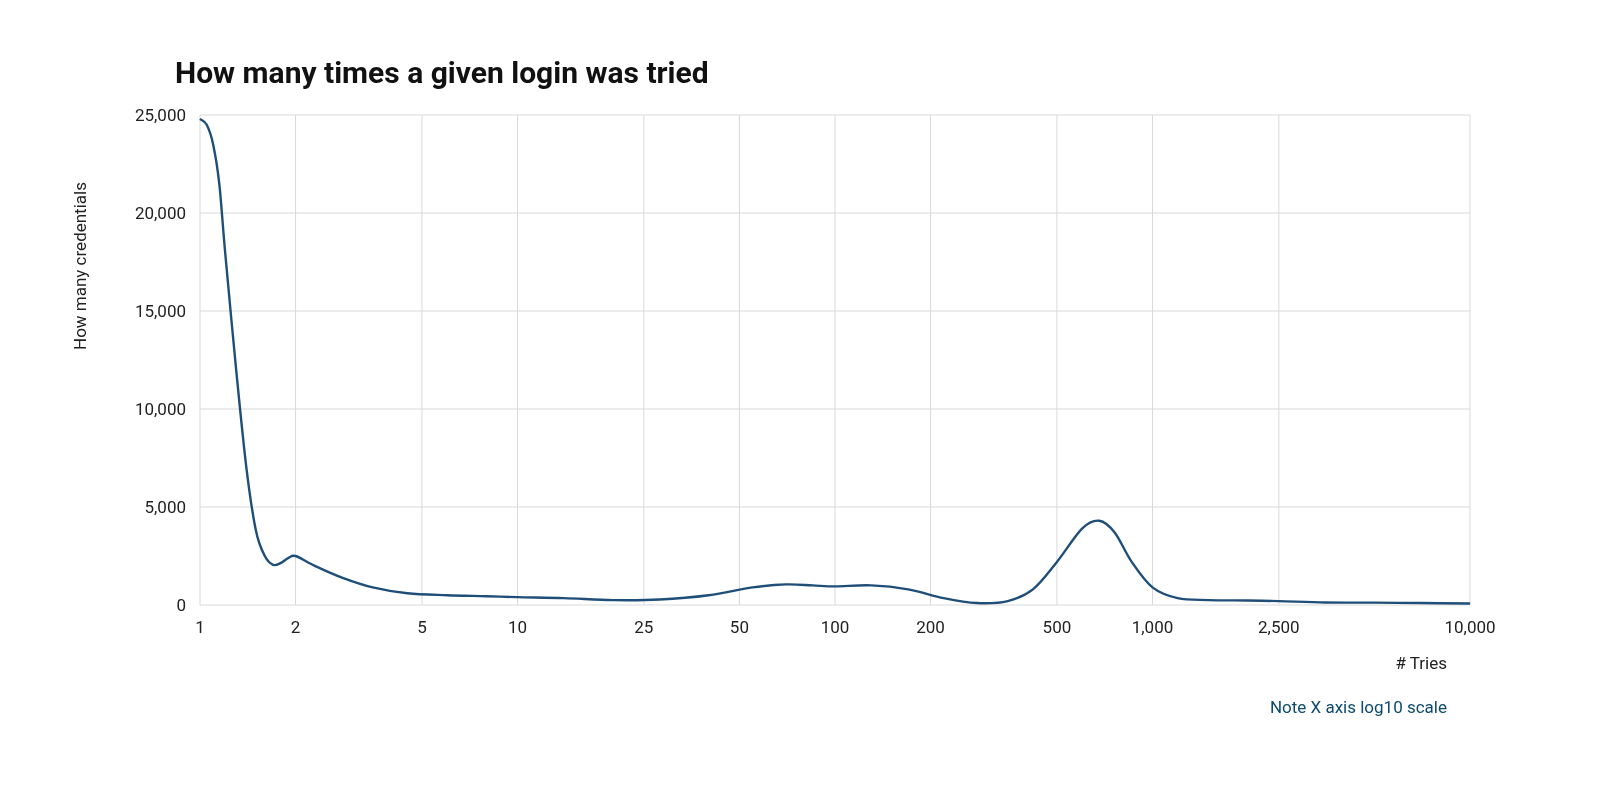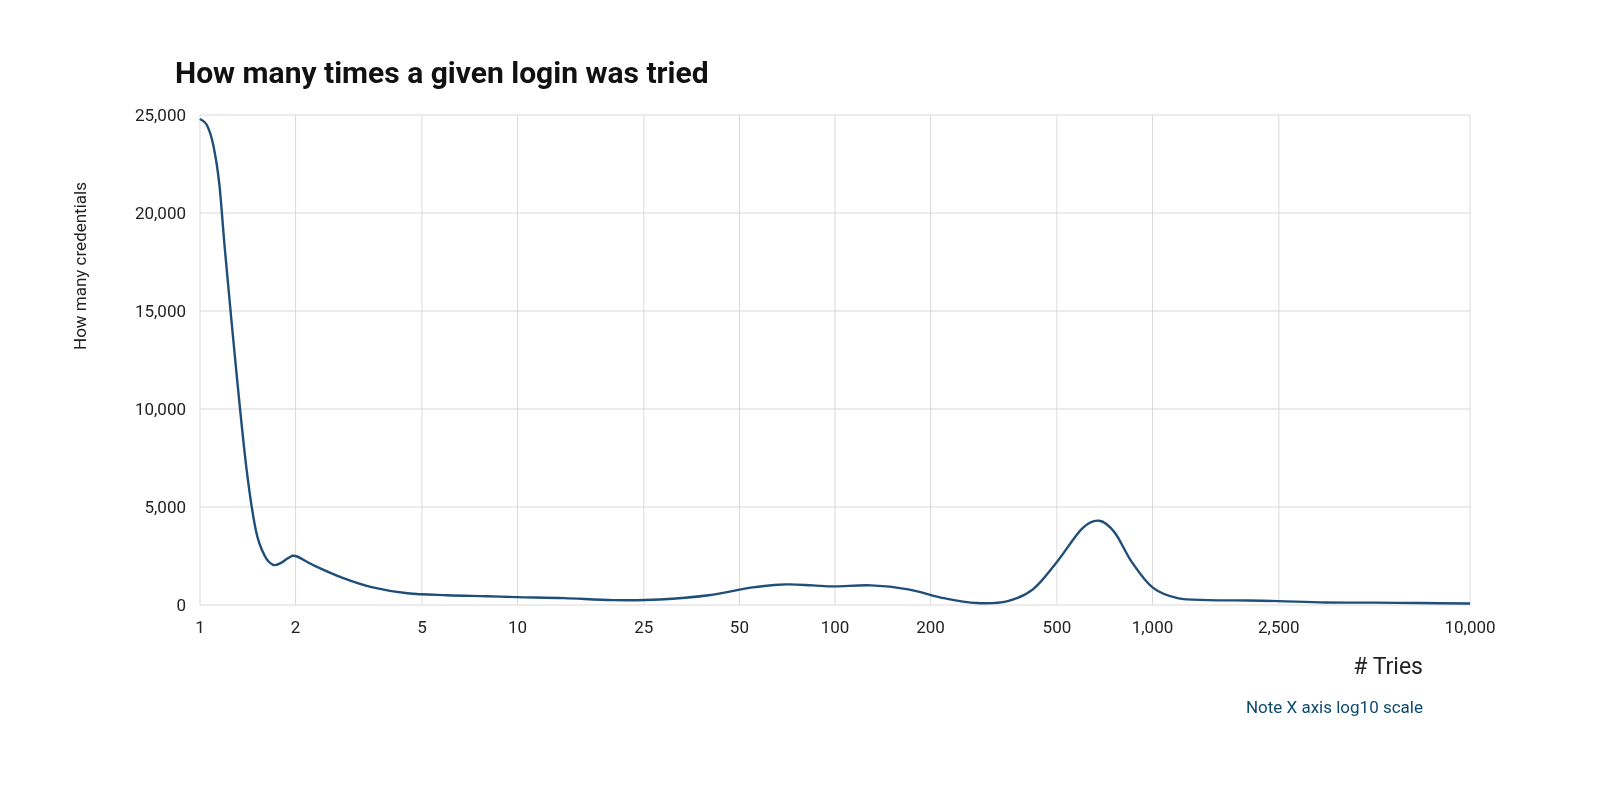--- a/index.html
+++ b/index.html
@@ -8,20 +8,21 @@
     width: 1600px;
     height: 800px;
     background: #ffffff;
     font-family: -apple-system, BlinkMacSystemFont, "Segoe UI", Roboto, "Helvetica Neue", Arial, sans-serif;
     color: #222;
   }
   .chart-wrap {
     position: relative;
     width: 1553px;
     height: 800px;
+    padding-left: 24px;
   }
   .title {
     position: absolute;
     left: 175px;
     top: 55px;
     font-size: 30px;
     font-weight: 700;
     color: #111;
   }
   .ylabel {
@@ -30,21 +31,21 @@
     top: 350px;
     transform: rotate(-90deg);
     transform-origin: left top;
     font-size: 17px;
     color: #222;
   }
   .xlabel {
     position: absolute;
     right: 130px;
     top: 653px;
-    font-size: 23px;
+    font-size: 17px;
     color: #222;
   }
   .note {
     position: absolute;
     right: 130px;
     top: 697px;
     font-size: 17px;
     color: #0c4a6e;
   }
   svg.plot {

